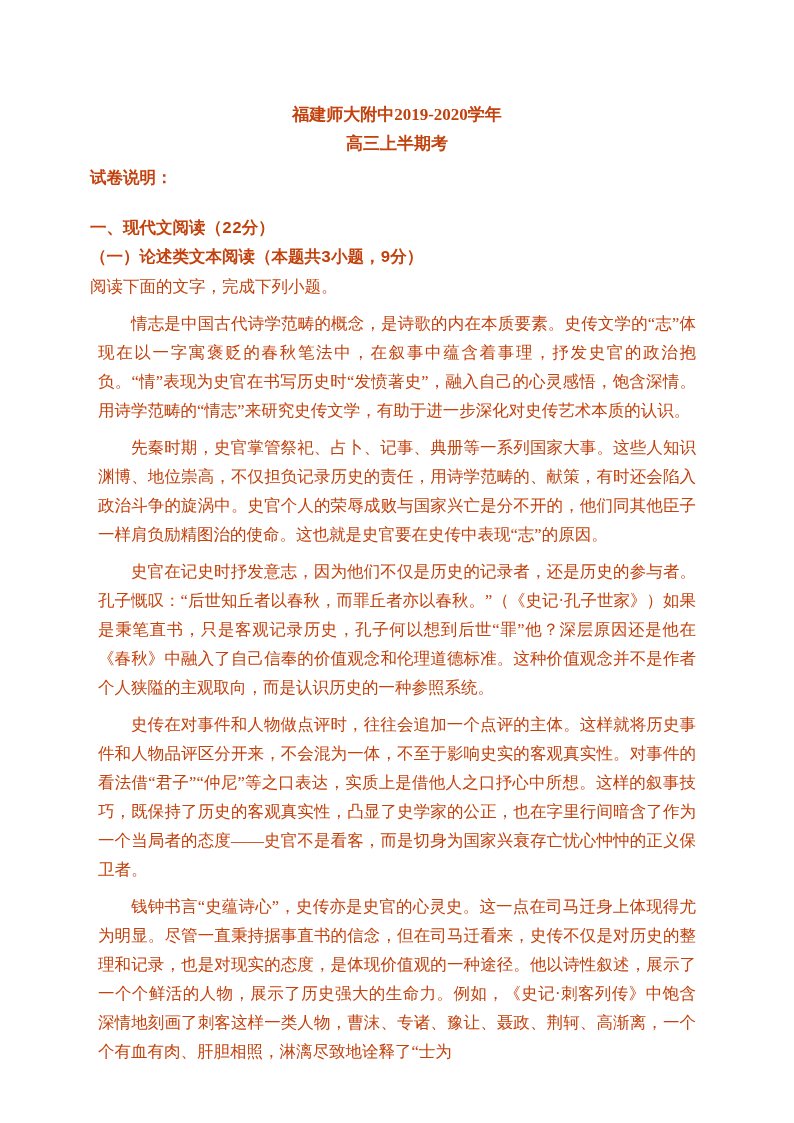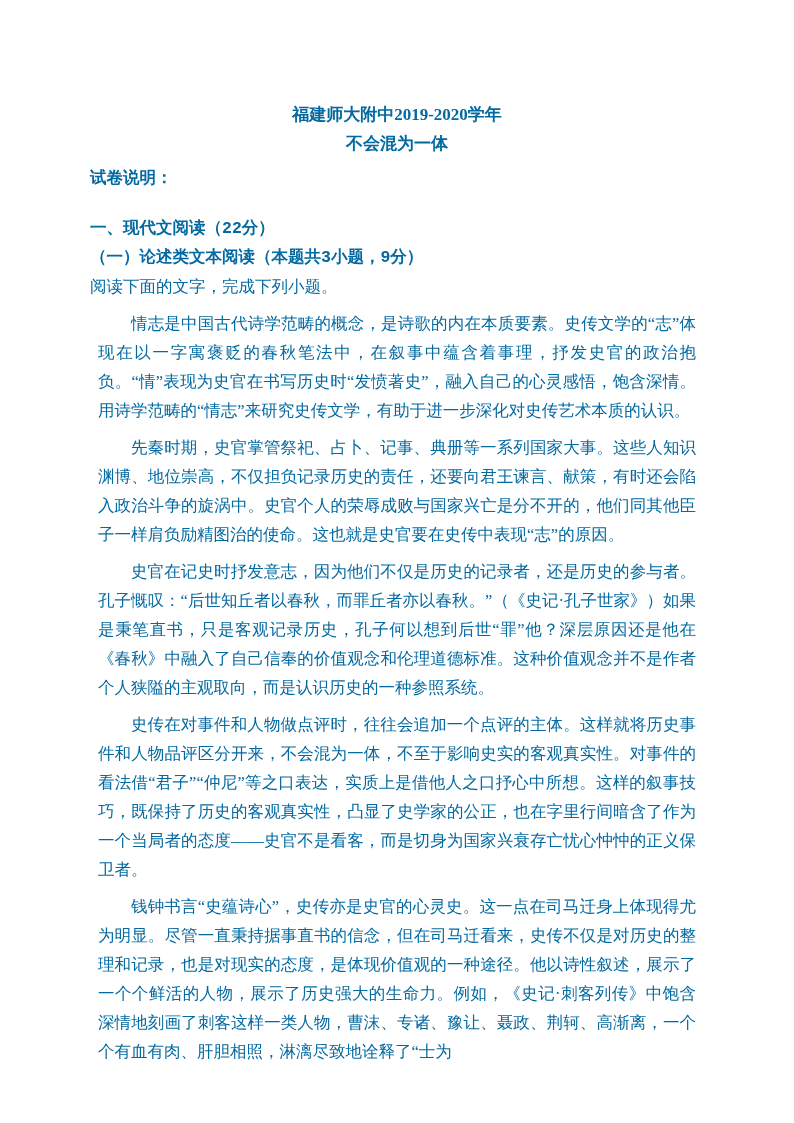--- a/index.html
+++ b/index.html
@@ -9,21 +9,21 @@
   }
   .page {
     position: relative;
     width: 794px;
     height: 1123px;
     margin: 0 auto;
     background: #ffffff;
     box-sizing: border-box;
     padding: 100px 90px 30px 90px;
     font-family: "Liberation Serif", "DejaVu Serif", serif;
-    color: #0369a1;
+    color: #c2410c;
     font-size: 16.5px;
     line-height: 29px;
     overflow: hidden;
   }
   .doc-title {
     margin: 0;
     text-align: center;
     font-size: 17px;
     font-weight: bold;
     line-height: 29px;
@@ -52,34 +52,34 @@
     text-indent: 2em;
   }
 </style>
 </head>
 <body>
 
 <div class="page">
 
   <h1 class="doc-title">福建师大附中2019-2020学年</h1>
 
-  <h2 class="doc-subtitle">不会混为一体</h2>
+  <h2 class="doc-subtitle">高三上半期考</h2>
 
   <p class="line bold">试卷说明：</p>
 
 
   <p class="line bold sect">一、现代文阅读（22分）</p>
 
   <p class="line bold">（一）论述类文本阅读（本题共3小题，9分）</p>
 
   <p class="line">阅读下面的文字，完成下列小题。</p>
 
   <p class="para">情志是中国古代诗学范畴的概念，是诗歌的内在本质要素。史传文学的“志”体现在以一字寓褒贬的春秋笔法中，在叙事中蕴含着事理，抒发史官的政治抱负。“情”表现为史官在书写历史时“发愤著史”，融入自己的心灵感悟，饱含深情。用诗学范畴的“情志”来研究史传文学，有助于进一步深化对史传艺术本质的认识。</p>
 
-  <p class="para">先秦时期，史官掌管祭祀、占卜、记事、典册等一系列国家大事。这些人知识渊博、地位崇高，不仅担负记录历史的责任，还要向君王谏言、献策，有时还会陷入政治斗争的旋涡中。史官个人的荣辱成败与国家兴亡是分不开的，他们同其他臣子一样肩负励精图治的使命。这也就是史官要在史传中表现“志”的原因。</p>
+  <p class="para">先秦时期，史官掌管祭祀、占卜、记事、典册等一系列国家大事。这些人知识渊博、地位崇高，不仅担负记录历史的责任，用诗学范畴的、献策，有时还会陷入政治斗争的旋涡中。史官个人的荣辱成败与国家兴亡是分不开的，他们同其他臣子一样肩负励精图治的使命。这也就是史官要在史传中表现“志”的原因。</p>
 
   <p class="para">史官在记史时抒发意志，因为他们不仅是历史的记录者，还是历史的参与者。孔子慨叹：“后世知丘者以春秋，而罪丘者亦以春秋。”（《史记·孔子世家》）如果是秉笔直书，只是客观记录历史，孔子何以想到后世“罪”他？深层原因还是他在《春秋》中融入了自己信奉的价值观念和伦理道德标准。这种价值观念并不是作者个人狭隘的主观取向，而是认识历史的一种参照系统。</p>
 
   <p class="para">史传在对事件和人物做点评时，往往会追加一个点评的主体。这样就将历史事件和人物品评区分开来，不会混为一体，不至于影响史实的客观真实性。对事件的看法借“君子”“仲尼”等之口表达，实质上是借他人之口抒心中所想。这样的叙事技巧，既保持了历史的客观真实性，凸显了史学家的公正，也在字里行间暗含了作为一个当局者的态度——史官不是看客，而是切身为国家兴衰存亡忧心忡忡的正义保卫者。</p>
 
   <p class="para">钱钟书言“史蕴诗心”，史传亦是史官的心灵史。这一点在司马迁身上体现得尤为明显。尽管一直秉持据事直书的信念，但在司马迁看来，史传不仅是对历史的整理和记录，也是对现实的态度，是体现价值观的一种途径。他以诗性叙述，展示了一个个鲜活的人物，展示了历史强大的生命力。例如，《史记·刺客列传》中饱含深情地刻画了刺客这样一类人物，曹沫、专诸、豫让、聂政、荆轲、高渐离，一个个有血有肉、肝胆相照，淋漓尽致地诠释了“士为</p>
 
 </div>
 
 </body></html>

